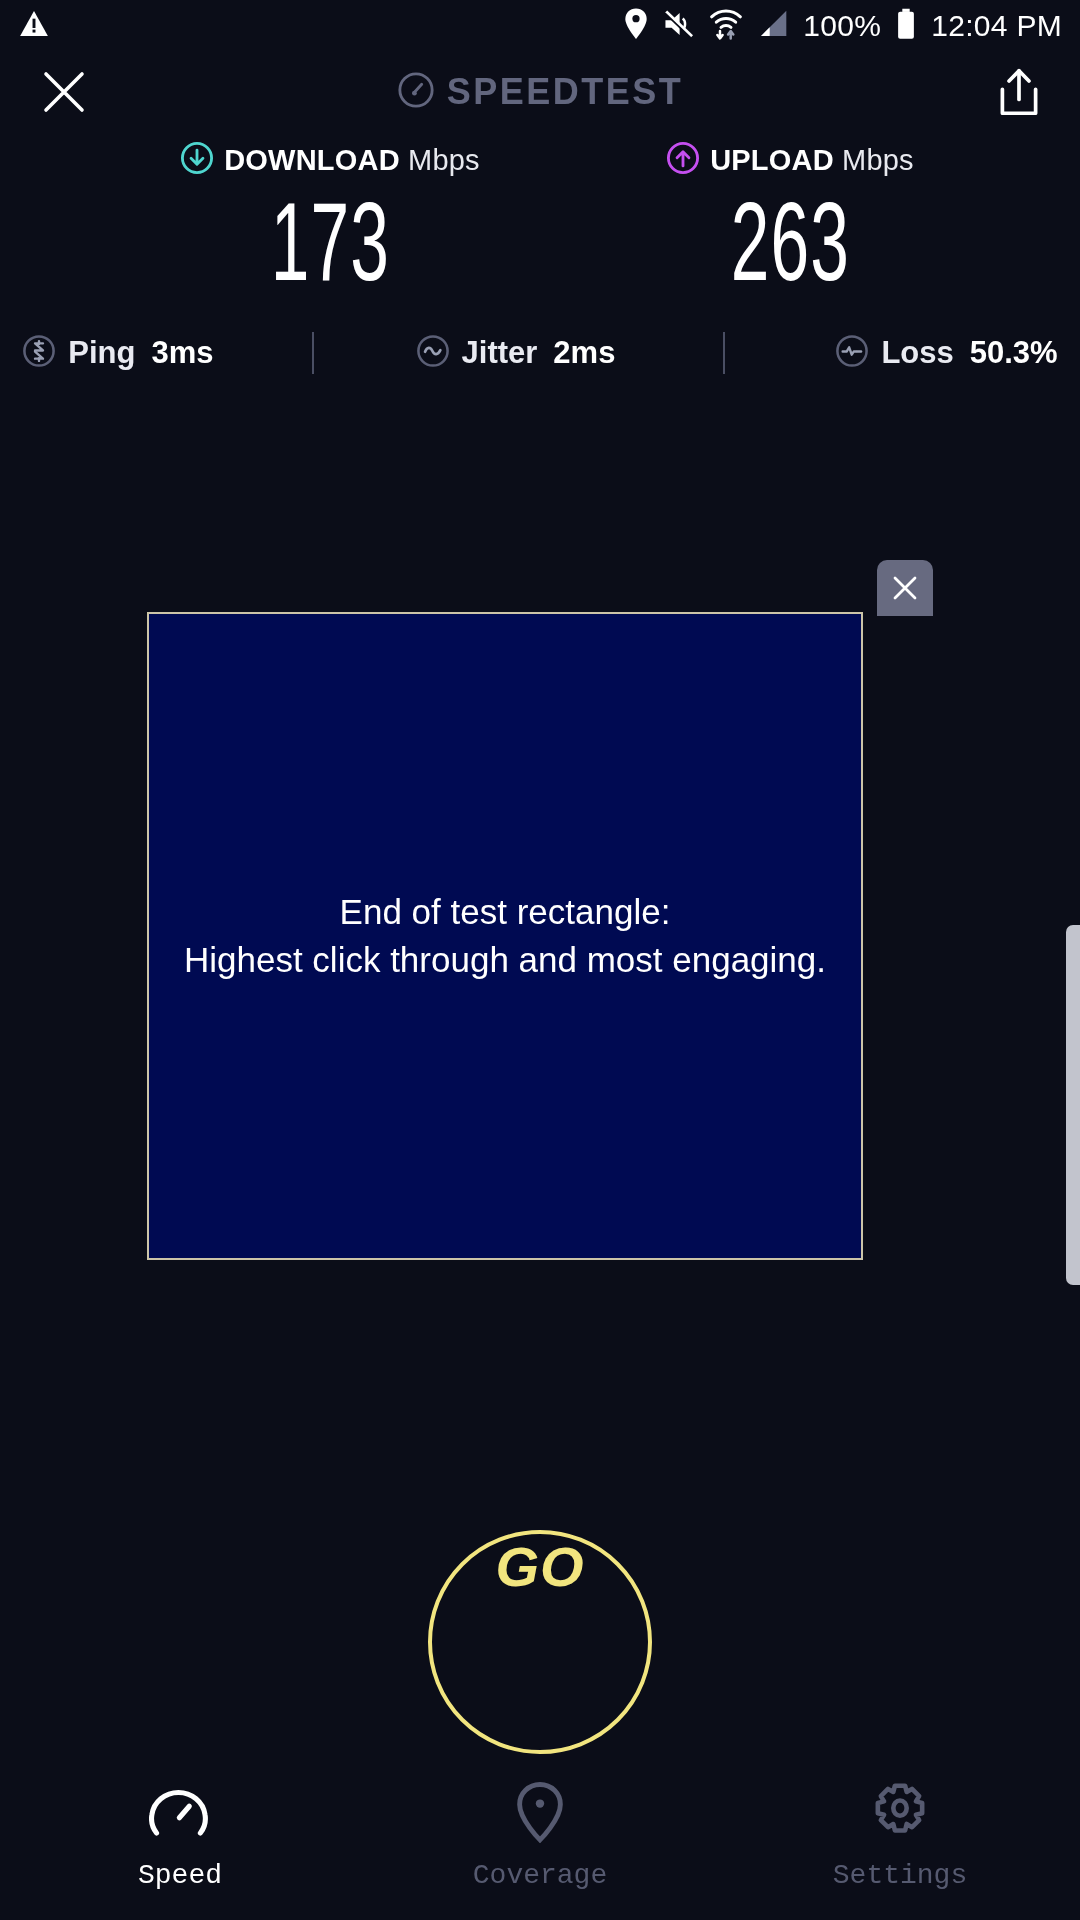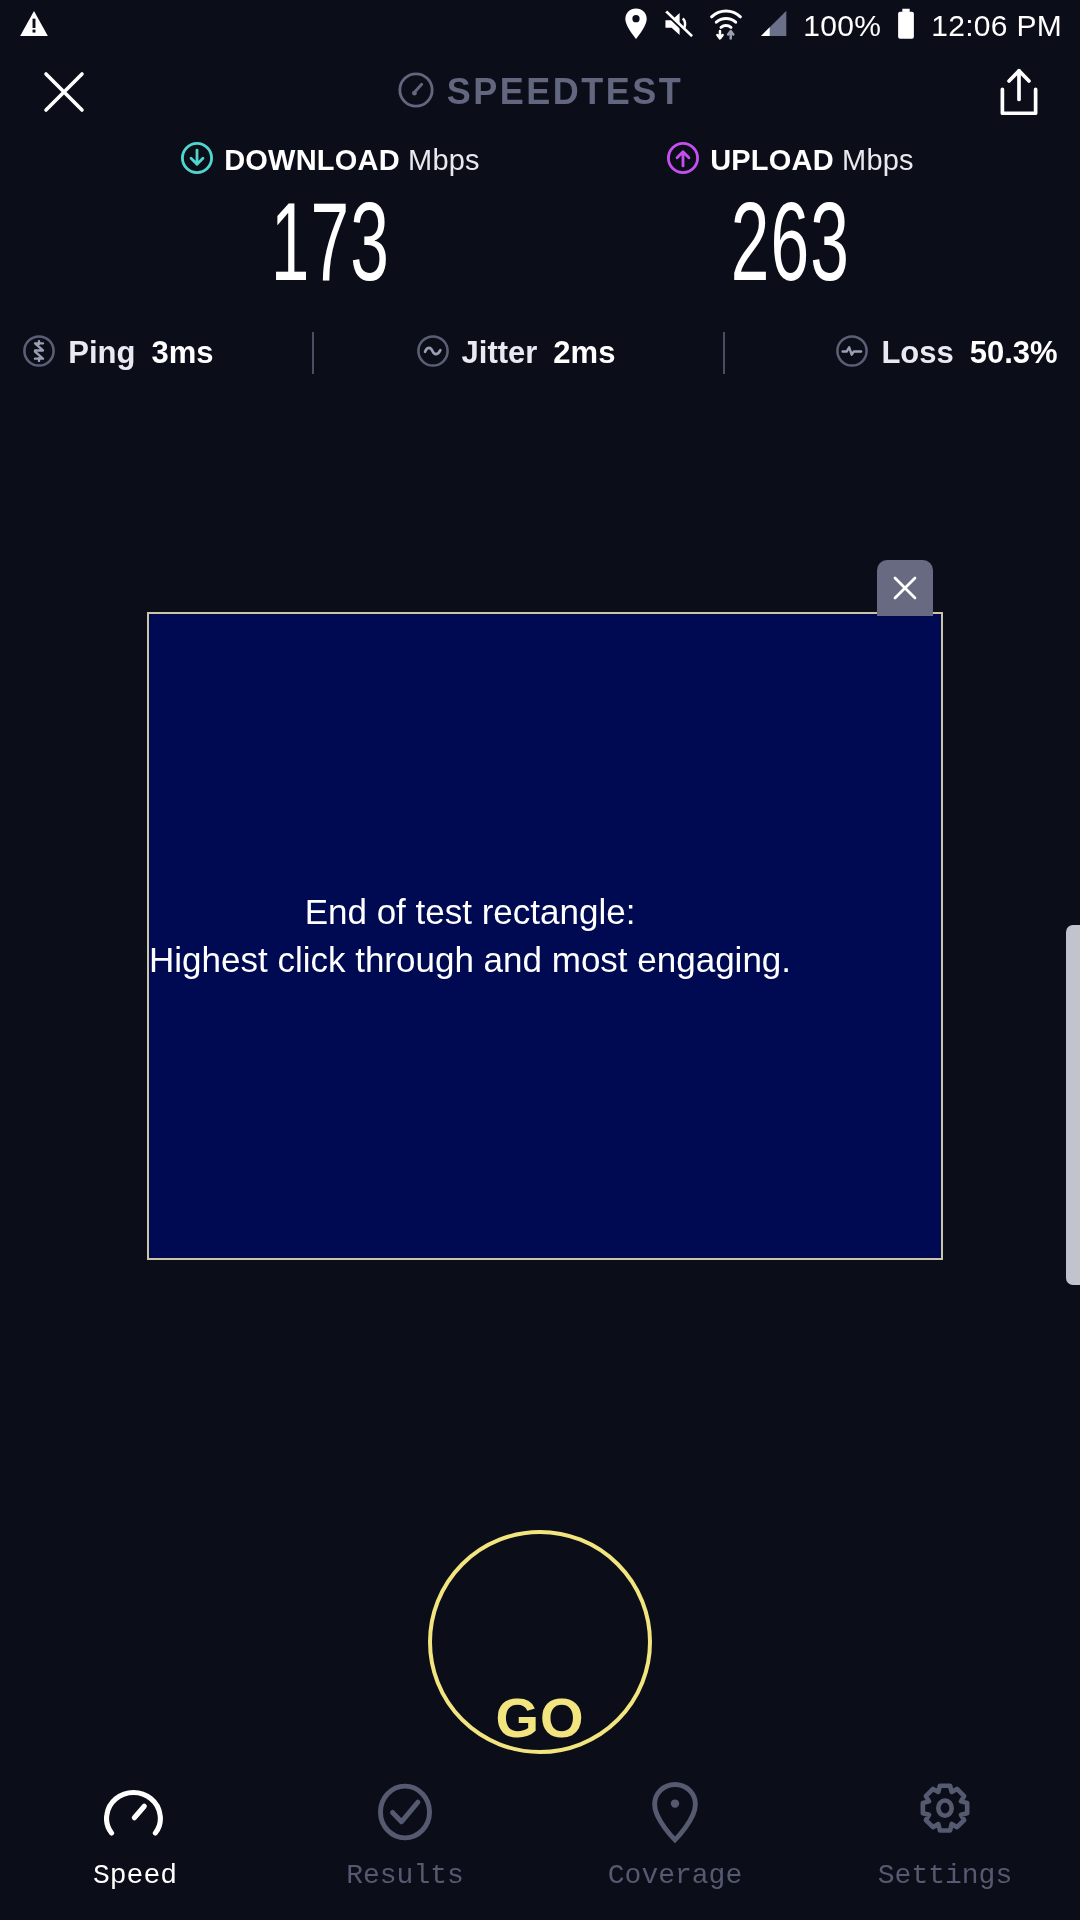--- a/index.html
+++ b/index.html
@@ -162,28 +162,28 @@
     width: 56px;
     height: 56px;
     background: #676a80;
     border-radius: 10px 10px 0 0;
     display: flex;
     align-items: center;
     justify-content: center;
     cursor: pointer;
   }
   .ad-box {
-    width: 796px;
+    width: 716px;
     height: 648px;
     background: #000a52;
     border: 2px solid #cdc5a8;
     box-sizing: border-box;
     display: flex;
     align-items: center;
-    justify-content: flex-start;
+    justify-content: center;
     cursor: pointer;
   }
   .ad-text {
     text-align: center;
     font-size: 35px;
     line-height: 1.37;
     color: #ffffff;
     font-family: "Liberation Sans", sans-serif;
   }
   .ad-text div { white-space: nowrap; }
@@ -204,24 +204,25 @@
   .go-btn {
     position: absolute;
     left: 50%;
     top: 1530px;
     transform: translateX(-50%);
     width: 216px;
     height: 216px;
     border-radius: 50%;
     border: 4px solid #f2e57f;
     display: flex;
-    align-items: flex-end;
+    align-items: flex-start;
     justify-content: center;
     cursor: pointer;
     background: transparent;
+    font-style: italic;
   }
   .go-label {
     font-size: 56px;
     font-weight: bold;
     letter-spacing: 1px;
     color: #f2e57f;
   }
 
   
   .bottomnav {
@@ -292,21 +293,21 @@
         <path d="M9.5 20 L3 20 L9.5 13.5 Z" fill="#ffffff"></path>
       </svg>
     </span>
     <span class="sb-text">100%</span>
     <span class="sb-icon">
       <svg width="22" height="32" viewBox="0 0 16 26">
         <rect x="5" y="0.6" width="6" height="2.6" fill="#ffffff"></rect>
         <rect x="1.6" y="3" width="12.8" height="22" rx="1.6" fill="#ffffff"></rect>
       </svg>
     </span>
-    <span class="sb-text">12:06 PM</span>
+    <span class="sb-text">12:04 PM</span>
   </div>
 </div>
 
 <div class="header">
   <div class="hdr-close">
     <svg width="48" height="48" viewBox="0 0 24 24">
       <path d="M3 3 L21 21 M21 3 L3 21" stroke="#ffffff" stroke-width="1.8" stroke-linecap="round"></path>
     </svg>
   </div>
   <div class="hdr-brand">
@@ -431,29 +432,20 @@
   <div class="navitem active">
     <span class="nav-icon">
       <svg width="62" height="58" viewBox="0 0 28 26">
         <path d="M3.4 22.5 C1.6 20.2 0.8 17.2 1.3 14.2 C2.1 8.4 7.3 4.2 13.3 4.2 C19.3 4.2 24.5 8.4 25.3 14.2 C25.8 17.2 25 20.2 23.2 22.5" stroke="#ffffff" stroke-width="2.3" fill="none" stroke-linecap="round"></path>
         <path d="M18.2 10.4 L13.7 15.6" stroke="#ffffff" stroke-width="2.3" stroke-linecap="round"></path>
       </svg>
     </span>
     <span class="nav-label">Speed</span>
   </div>
 
-  <div class="navitem">
-    <span class="nav-icon">
-      <svg width="58" height="58" viewBox="0 0 26 26">
-        <ellipse cx="13" cy="13" rx="11" ry="11.6" stroke="#565a70" stroke-width="2.2" fill="none"></ellipse>
-        <path d="M7.4 13.2 L11.4 17.4 L18.8 8.6" stroke="#565a70" stroke-width="2.2" fill="none" stroke-linecap="round" stroke-linejoin="round"></path>
-      </svg>
-    </span>
-    <span class="nav-label">Results</span>
-  </div>
 
   <div class="navitem">
     <span class="nav-icon">
       <svg width="50" height="62" viewBox="0 0 22 28">
         <path d="M11 1.6 C5.8 1.6 1.8 5.6 1.8 10.6 C1.8 17.4 11 26.6 11 26.6 C11 26.6 20.2 17.4 20.2 10.6 C20.2 5.6 16.2 1.6 11 1.6 Z" stroke="#565a70" stroke-width="2.2" fill="none"></path>
         <circle cx="11" cy="10.2" r="1.9" fill="#565a70"></circle>
       </svg>
     </span>
     <span class="nav-label">Coverage</span>
   </div>

